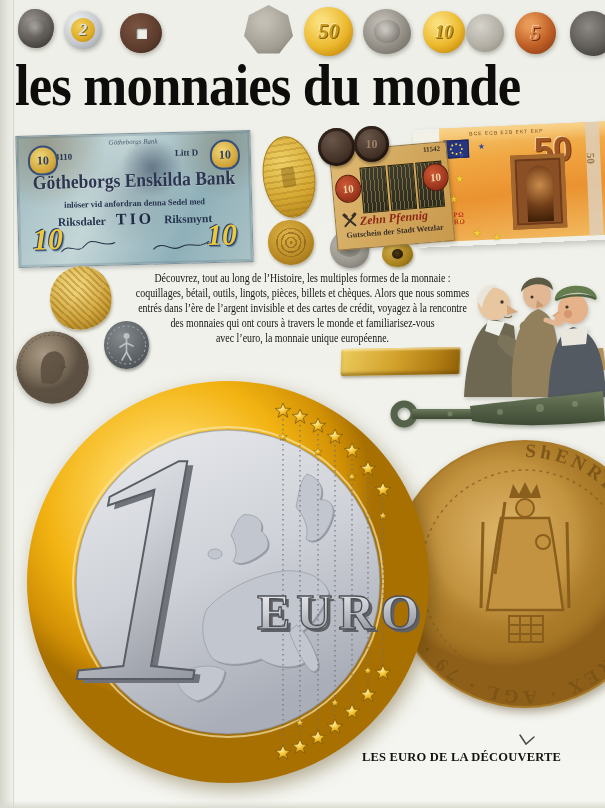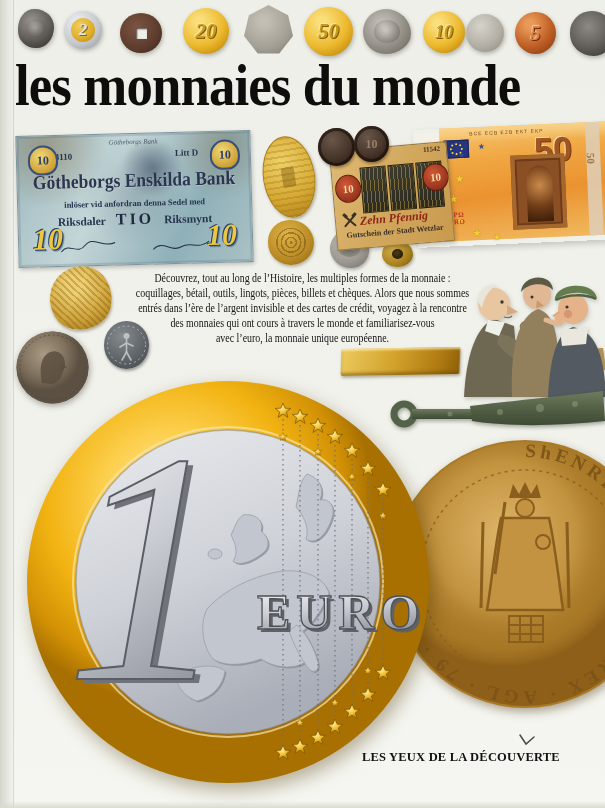--- a/index.html
+++ b/index.html
@@ -159,23 +159,20 @@
 
   <div class="abs edge-left"></div>
 
   <div class="coin c-ancient1" style="left:18px;top:9px;width:36px;height:39px;"></div>
   <div class="coin c-2euro" style="left:64px;top:11px;width:38px;height:38px;">
     <div class="core"></div>
     <div class="lbl">2</div>
   </div>
   <div class="coin c-cash" style="left:120px;top:13px;width:42px;height:40px;">
     <div class="hole"></div>
-  </div>
-  <div class="coin c-gold" style="left:183px;top:8px;width:46px;height:46px;">
-    <div class="lbl">20</div>
   </div>
   <div class="coin c-hepta" style="left:244px;top:5px;width:49px;height:51px;"></div>
   <div class="coin c-gold" style="left:304px;top:7px;width:49px;height:49px;">
     <div class="lbl">50</div>
   </div>
   <div class="coin c-stater" style="left:363px;top:9px;width:48px;height:45px;"></div>
   <div class="coin c-gold" style="left:423px;top:11px;width:42px;height:42px;">
     <div class="lbl" style="font-size:18px;">10</div>
   </div>
   <div class="coin c-pale" style="left:466px;top:14px;width:38px;height:38px;"></div>
@@ -517,16 +514,16 @@
 
     <g font-family="Liberation Serif, DejaVu Serif, serif" font-weight="bold" letter-spacing="6">
       <text x="235" y="253" font-size="50" fill="#5f6166">EURO</text>
       <text x="232" y="250" font-size="50" fill="url(#digG)" stroke="#4e5156" stroke-width="1.3">EURO</text>
     </g>
   </svg>
 
   <svg class="abs tick" viewBox="0 0 18 15">
     <path d="M2,2 L8,11 L16,4" fill="none" stroke="#4a4a46" stroke-width="1.5" stroke-linecap="round"></path>
   </svg>
-  <div class="abs series">LES YEUX DE LA DÉCOUVERTE</div>
+  <div class="abs series">LES EURO DE LA DÉCOUVERTE</div>
 
   <div class="abs edge-bottom"></div>
 </div>
 
 </body></html>

